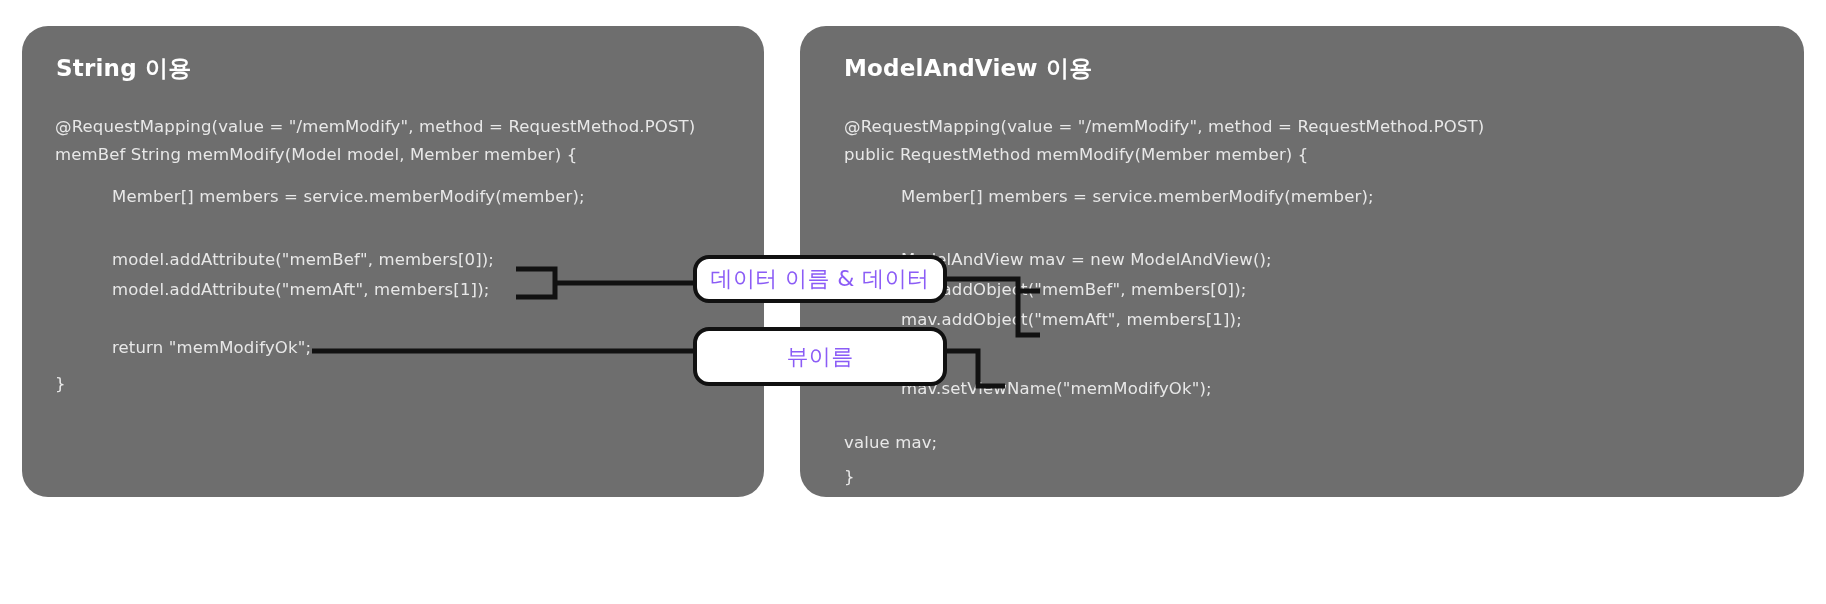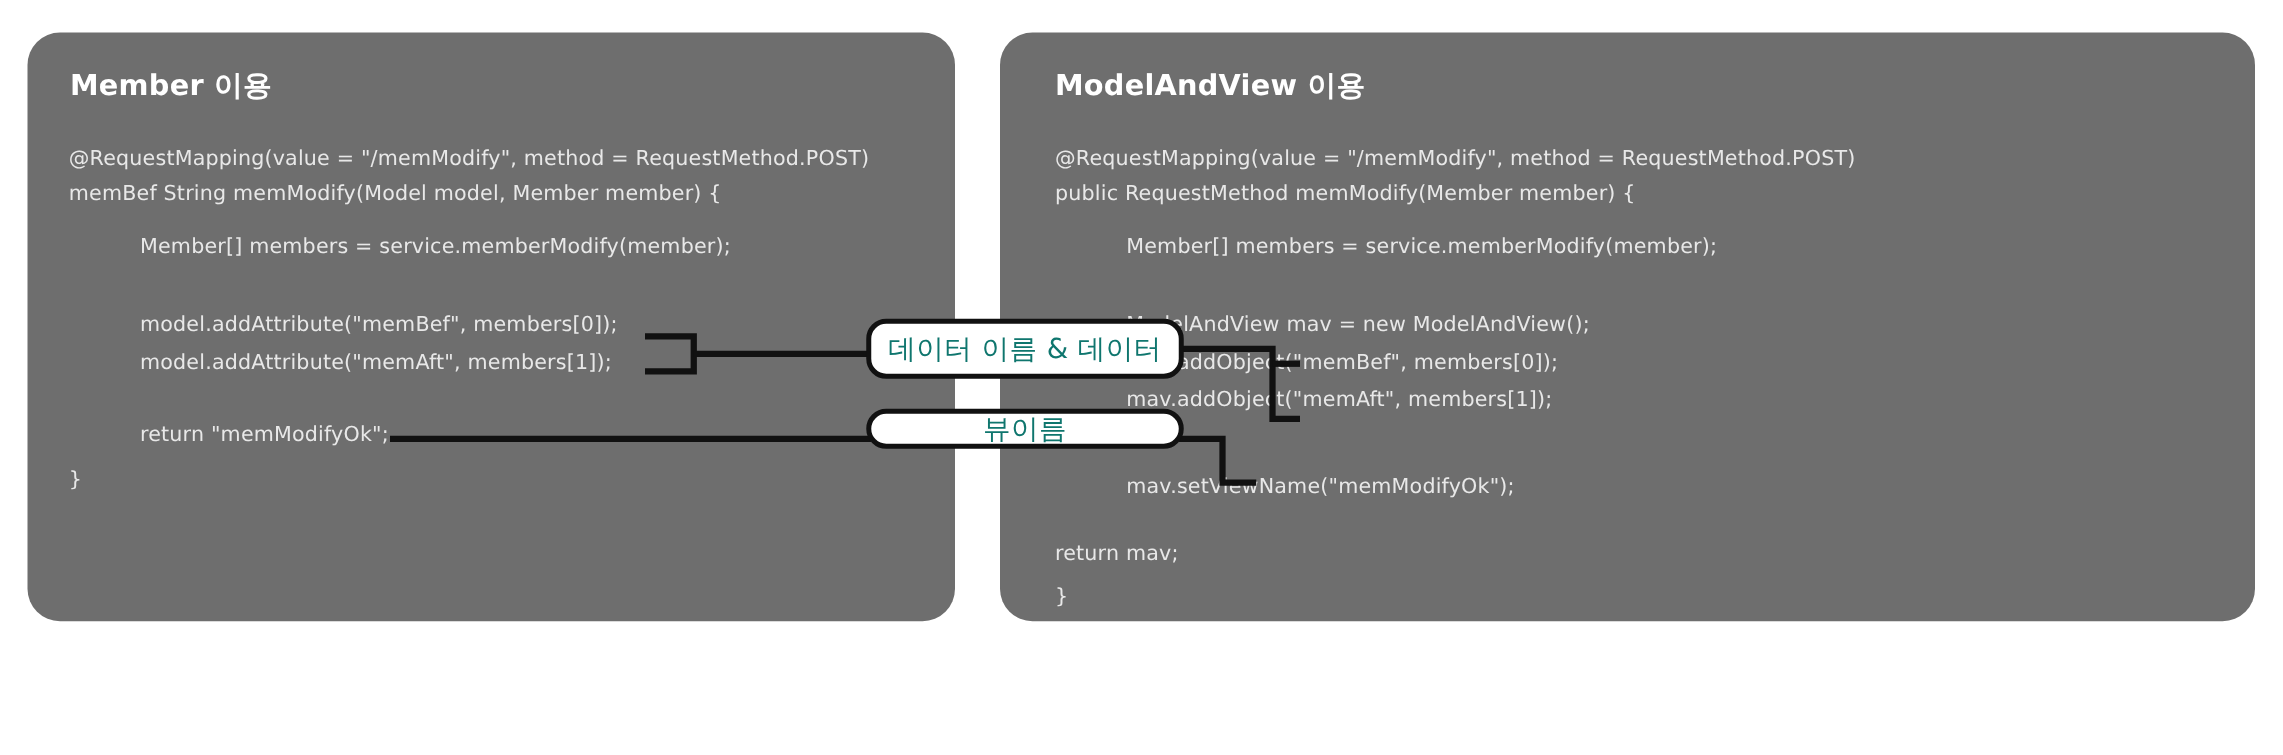--- a/index.html
+++ b/index.html
@@ -62,57 +62,57 @@
   
   .callout {
     position: absolute;
     background: #ffffff;
     border: 4px solid #111111;
     border-radius: 16px;
     box-sizing: border-box;
     display: flex;
     align-items: center;
     justify-content: center;
-    color: #0f766e;
+    color: #8b5cf6;
     font-size: 22px;
     letter-spacing: 0.4px;
     white-space: nowrap;
     z-index: 6;
   }
   #callout-data {
     left: 693px;
     top: 255px;
     width: 254px;
     height: 48px;
   }
   #callout-view {
     left: 693px;
     top: 327px;
     width: 254px;
-    height: 32px;
+    height: 59px;
   }
 
   
   #connectors {
     position: absolute;
     left: 0;
     top: 0;
     width: 1826px;
     height: 604px;
     z-index: 4;
     pointer-events: none;
   }
 </style>
 </head>
 <body>
 
 <div id="stage">
 
   <div class="panel" id="panel-left">
-    <div class="panel-title" style="left:34px; top:27px;">Member 이용</div>
+    <div class="panel-title" style="left:34px; top:27px;">String 이용</div>
 
     <div class="code-line" style="left:33px; top:93px;">@RequestMapping(value = "/memModify", method = RequestMethod.POST)</div>
 
     <div class="code-line" style="left:33px; top:121px;">memBef String memModify(Model model, Member member) {</div>
 
     <div class="code-line" style="left:90px; top:163px;">Member[] members = service.memberModify(member);</div>
 
     <div class="code-line" style="left:90px; top:226px;">model.addAttribute("memBef", members[0]);</div>
 
     <div class="code-line" style="left:90px; top:256px;">model.addAttribute("memAft", members[1]);</div>
@@ -132,21 +132,21 @@
     <div class="code-line" style="left:101px; top:163px;">Member[] members = service.memberModify(member);</div>
 
     <div class="code-line" style="left:101px; top:226px;">ModelAndView mav = new ModelAndView();</div>
 
     <div class="code-line" style="left:101px; top:256px;">mav.addObject("memBef", members[0]);</div>
 
     <div class="code-line" style="left:101px; top:286px;">mav.addObject("memAft", members[1]);</div>
 
     <div class="code-line" style="left:101px; top:355px;">mav.setViewName("memModifyOk");</div>
 
-    <div class="code-line" style="left:44px; top:409px;">return mav;</div>
+    <div class="code-line" style="left:44px; top:409px;">value mav;</div>
 
     <div class="code-line" style="left:44px; top:443px;">}</div>
   </div>
 
   <svg id="connectors" viewBox="0 0 1826 604" xmlns="http://www.w3.org/2000/svg">
 
     <g stroke="#111111" stroke-width="5" fill="none" stroke-linecap="butt">
       <path d="M 516 269 L 555 269 L 555 297 L 516 297"></path>
       <path d="M 555 283 L 697 283"></path>
     </g>

